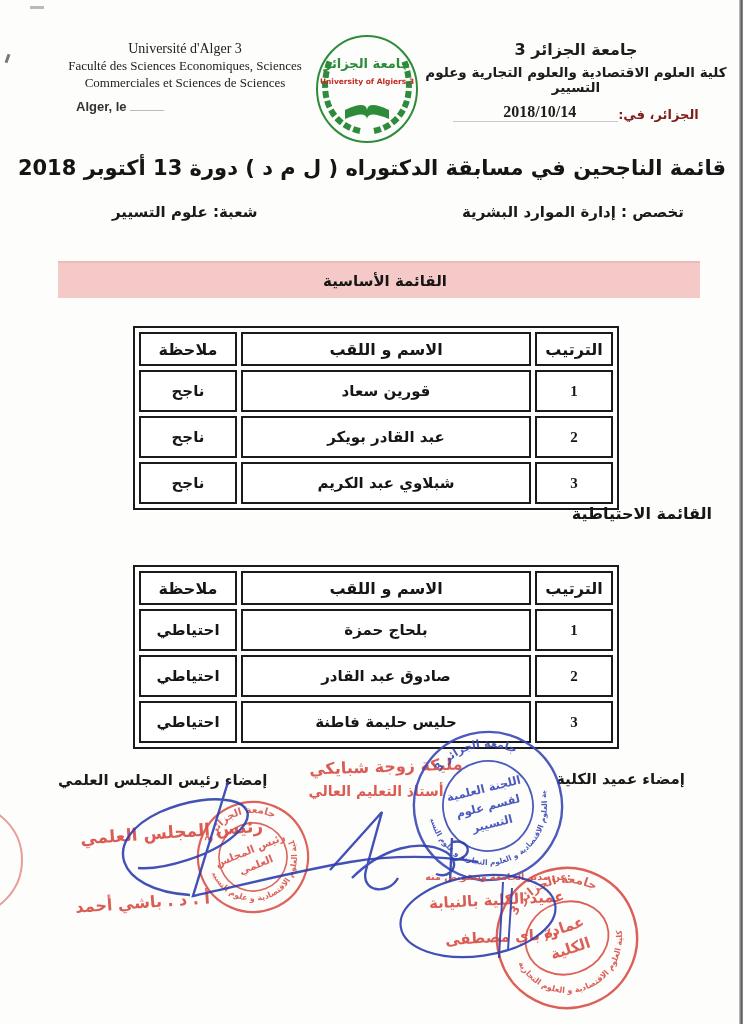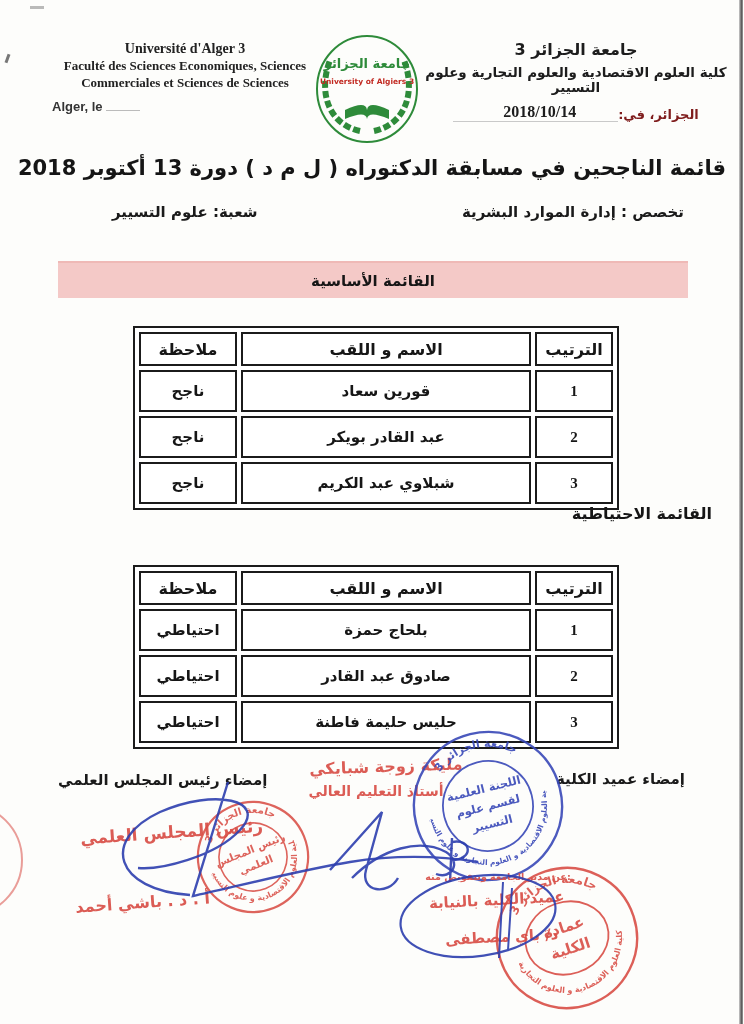--- a/index.html
+++ b/index.html
@@ -3,43 +3,43 @@
 <meta charset="utf-8">
 <style>
   html,body{margin:0;padding:0;}
   body{width:744px;height:1024px;background:#e9e9e9;font-family:"DejaVu Sans",sans-serif;}
   .page{position:relative;width:744px;height:1024px;background:#fdfdfb;overflow:hidden;}
   .scan-edge{position:absolute;top:0;bottom:0;right:1px;width:4px;
     background:linear-gradient(to right,#cfcfcf,#5a5a5a 60%,#9a9a9a);}
   .speck{position:absolute;background:#777;}
   
   .hdr-fr{position:absolute;left:62px;top:40px;width:246px;text-align:center;
-    font-family:"Liberation Serif",serif;font-weight:bold;color:#222;font-size:13px;line-height:17px;}
+    font-family:"Liberation Serif",serif;font-weight:normal;color:#222;font-size:13px;line-height:17px;}
   .hdr-fr .l1{font-size:14px;}
-  .alger-le{position:absolute;left:52px;top:98px;font-family:"Liberation Sans",sans-serif;
+  .alger-le{position:absolute;left:76px;top:98px;font-family:"Liberation Sans",sans-serif;
     font-size:13px;color:#333;font-weight:bold;}
   .alger-le .rule{display:inline-block;width:34px;border-bottom:1.5px solid #bbb;height:12px;margin-right:2px;}
   .logo{position:absolute;left:312px;top:34px;width:110px;height:110px;}
   .hdr-ar{position:absolute;left:420px;top:40px;width:312px;direction:rtl;text-align:center;color:#1d1d1d;}
   .hdr-ar .l1{font-size:16px;font-weight:bold;margin-bottom:6px;}
   .hdr-ar .l2{font-size:13.5px;font-weight:bold;line-height:15px;}
   .date-row{direction:rtl;display:flex;align-items:flex-end;justify-content:center;margin-top:8px;font-weight:bold;}
   .date-row .lbl{font-size:13px;color:#7f1d1d;}
   .date-row .dots{width:38px;border-bottom:1.5px solid #c9c9c9;height:14px;}
   .date-row .val{direction:ltr;font-family:"Liberation Serif",serif;font-size:16px;
     border-bottom:1.5px solid #c9c9c9;padding:0 4px;}
   .date-row .tail{width:46px;border-bottom:1.5px solid #c9c9c9;height:14px;}
   
   .main-title{position:absolute;left:0;top:156px;width:744px;text-align:center;direction:rtl;
     font-size:21px;font-weight:bold;color:#151515;}
   .sub-row{position:absolute;left:112px;top:203px;width:572px;direction:rtl;display:flex;
     justify-content:space-between;font-size:15px;font-weight:bold;color:#1a1a1a;}
   .banner{position:absolute;left:58px;top:261px;width:630px;height:35px;background:#f4c9c7;
     border-top:2px solid #efb9b6;display:flex;align-items:center;justify-content:center;
-    font-size:15px;font-weight:bold;color:#161616;direction:rtl;}
+    font-size:15px;font-weight:bold;color:#161616;direction:rtl;padding-left:12px;}
   
   table.lst{position:absolute;left:133px;border-collapse:separate;border-spacing:4px;
     border:2px solid #1b1b1b;background:#fff;direction:rtl;}
   table.lst th,table.lst td{border:2px solid #1b1b1b;text-align:center;vertical-align:middle;
     font-weight:bold;color:#161616;background:#fff;}
   table.lst th{font-size:16px;height:28px;}
   table.lst td{font-size:15px;height:36px;}
   col.c-rank{width:78px;}col.c-name{width:290px;}col.c-note{width:98px;}
   td.rank{font-family:"Liberation Serif",serif;font-size:17px;}
   .t1{top:326px;}

